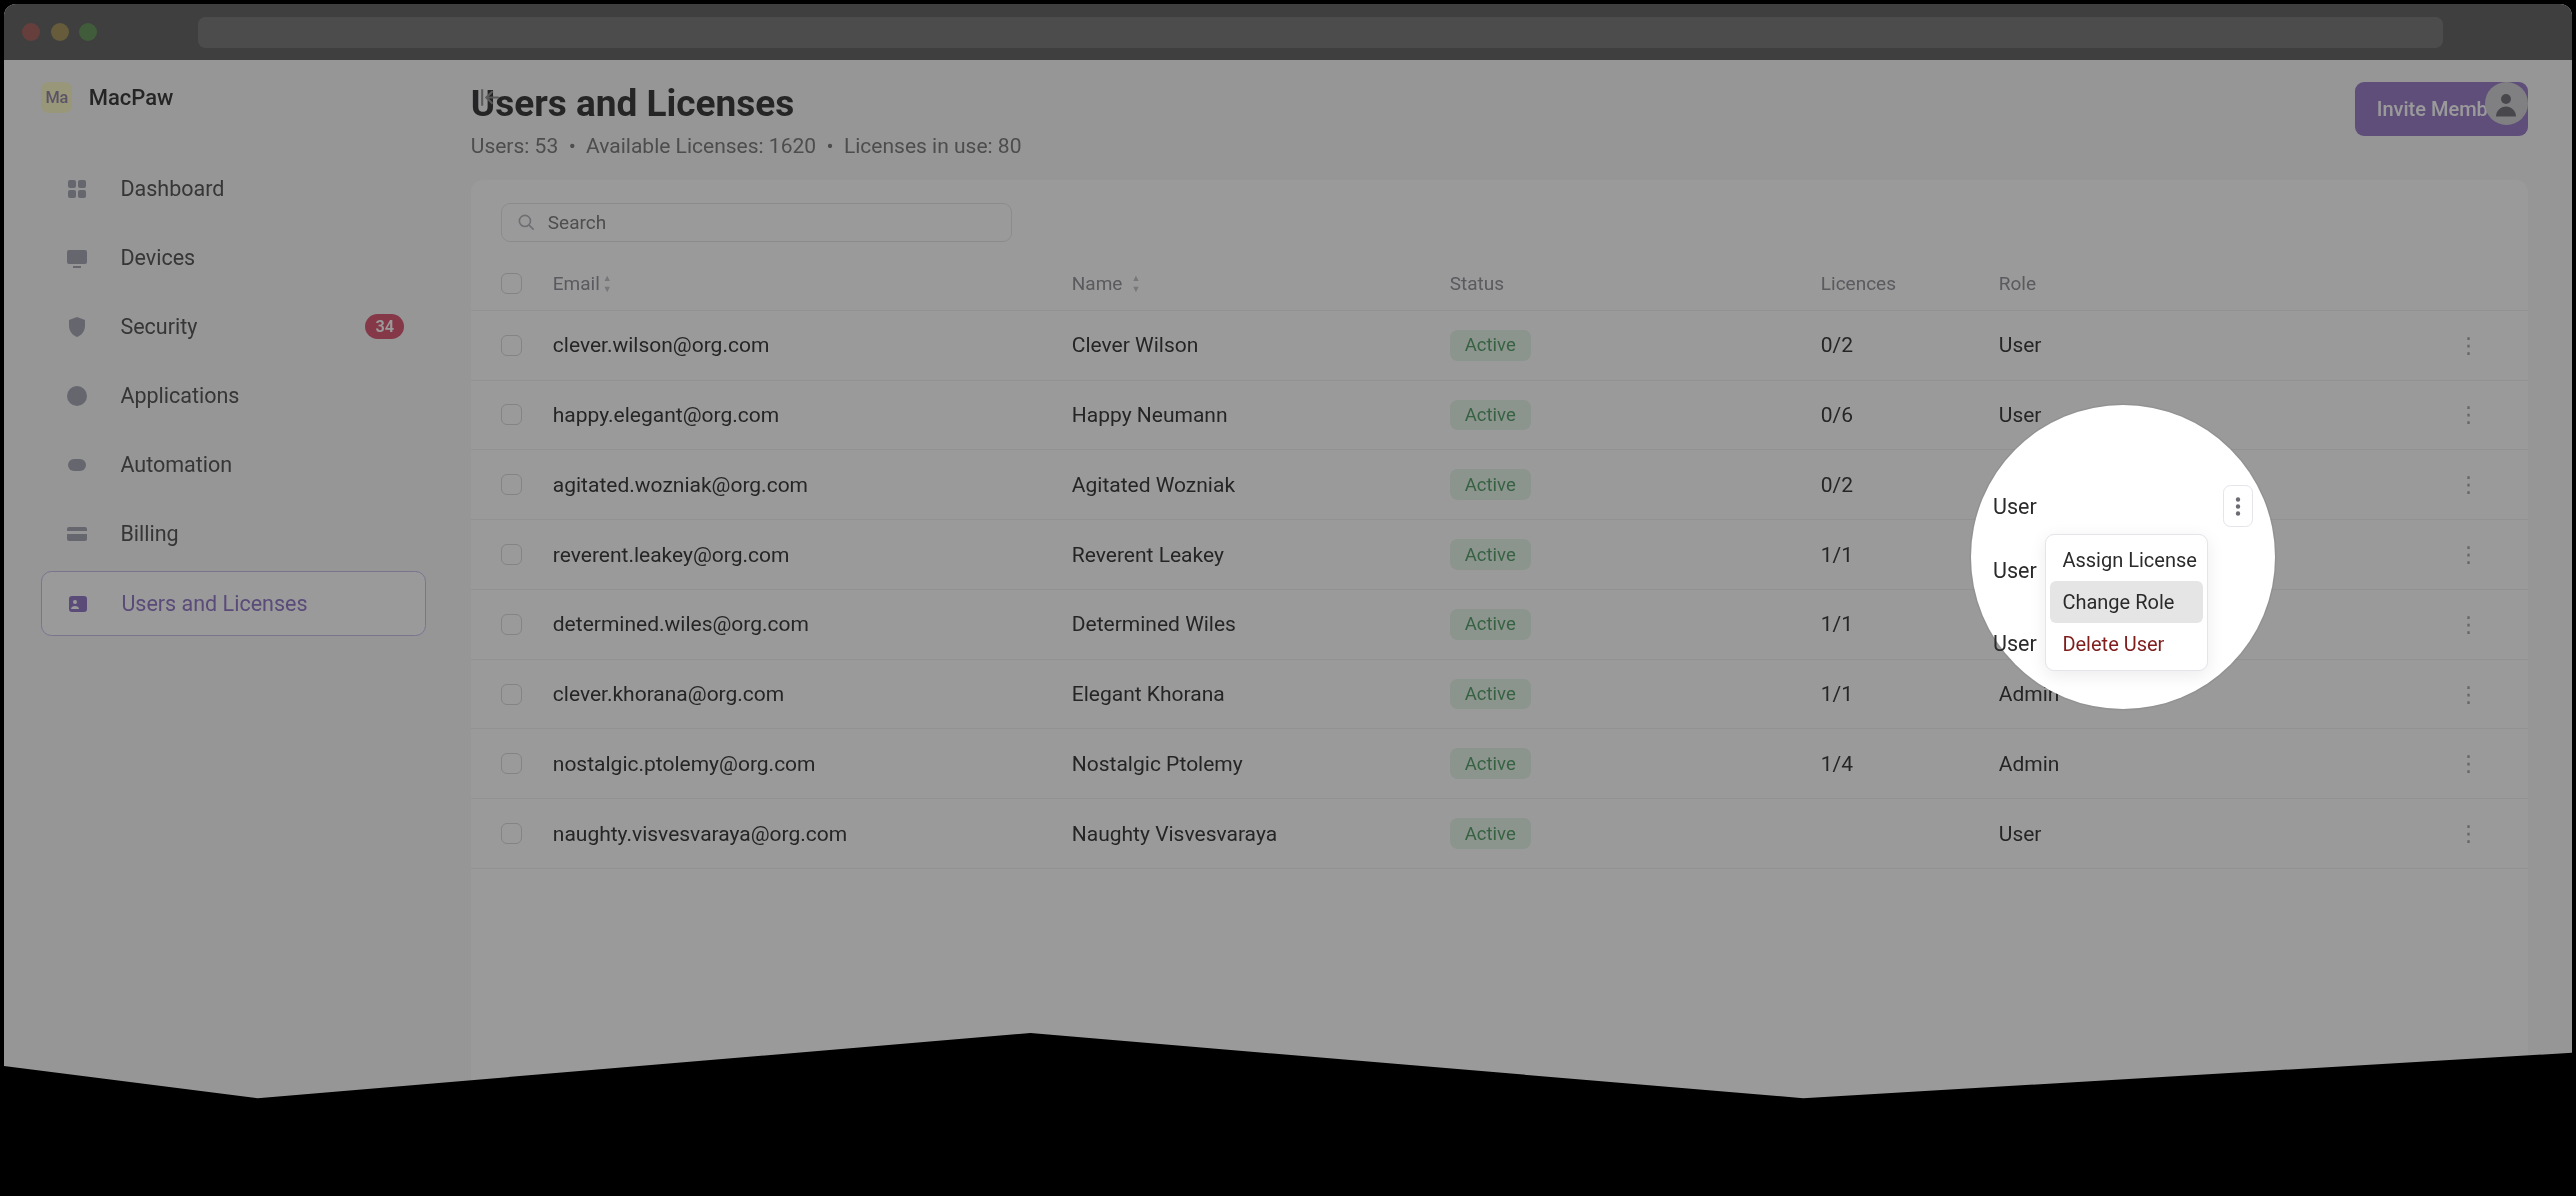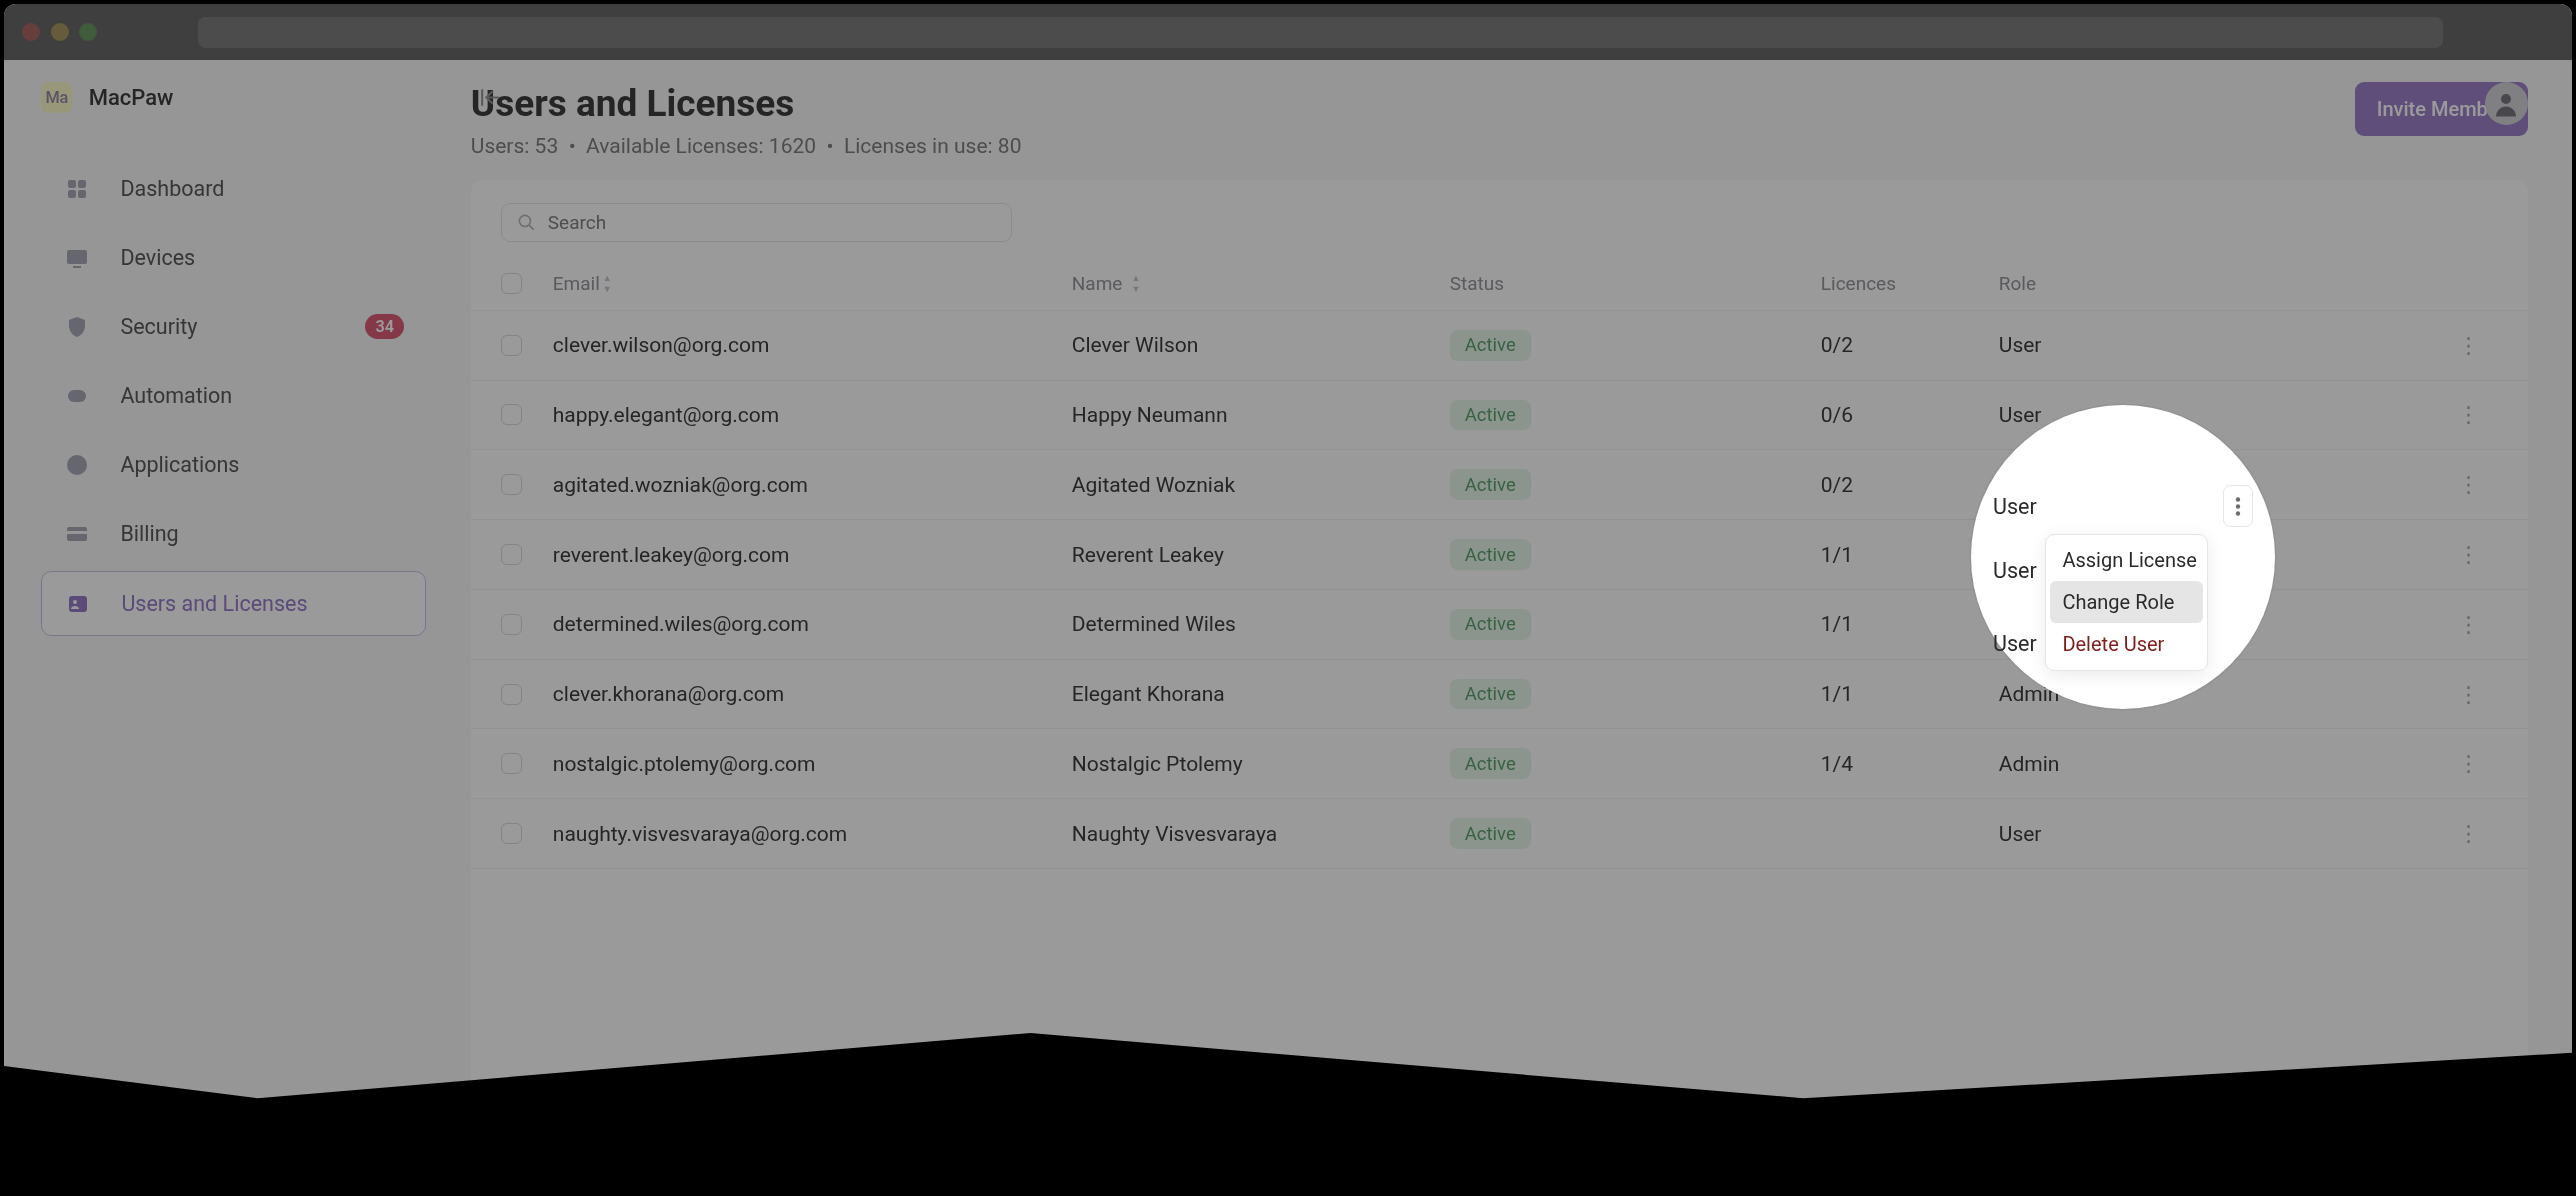--- a/index.html
+++ b/index.html
@@ -142,32 +142,32 @@
             <svg width="24" height="24" viewBox="0 0 24 24" fill="currentColor">
               <path d="M12 2l8 3v6c0 5-3.5 9.5-8 11-4.5-1.5-8-6-8-11V5l8-3z"></path>
             </svg>
           </span>
         <span>Security</span>
         <span class="nav-badge">34</span>
       </div>
       <div class="nav-item">
         <span class="nav-icon">
             <svg width="24" height="24" viewBox="0 0 24 24" fill="currentColor">
+              <circle cx="12" cy="12" r="10"></circle>
+            </svg>
+          </span>
+        <span>Applications</span>
+      </div>
+      <div class="nav-item">
+        <span class="nav-icon">
+            <svg width="24" height="24" viewBox="0 0 24 24" fill="currentColor">
               <rect x="3" y="6" width="18" height="12" rx="6"></rect>
             </svg>
           </span>
         <span>Automation</span>
-      </div>
-      <div class="nav-item">
-        <span class="nav-icon">
-            <svg width="24" height="24" viewBox="0 0 24 24" fill="currentColor">
-              <circle cx="12" cy="12" r="10"></circle>
-            </svg>
-          </span>
-        <span>Applications</span>
       </div>
       <div class="nav-item">
         <span class="nav-icon">
             <svg width="24" height="24" viewBox="0 0 24 24" fill="currentColor">
               <rect x="2" y="5" width="20" height="14" rx="2"></rect>
               <rect x="2" y="9" width="20" height="3" fill="#f7f7fa"></rect>
             </svg>
           </span>
         <span>Billing</span>
       </div>

